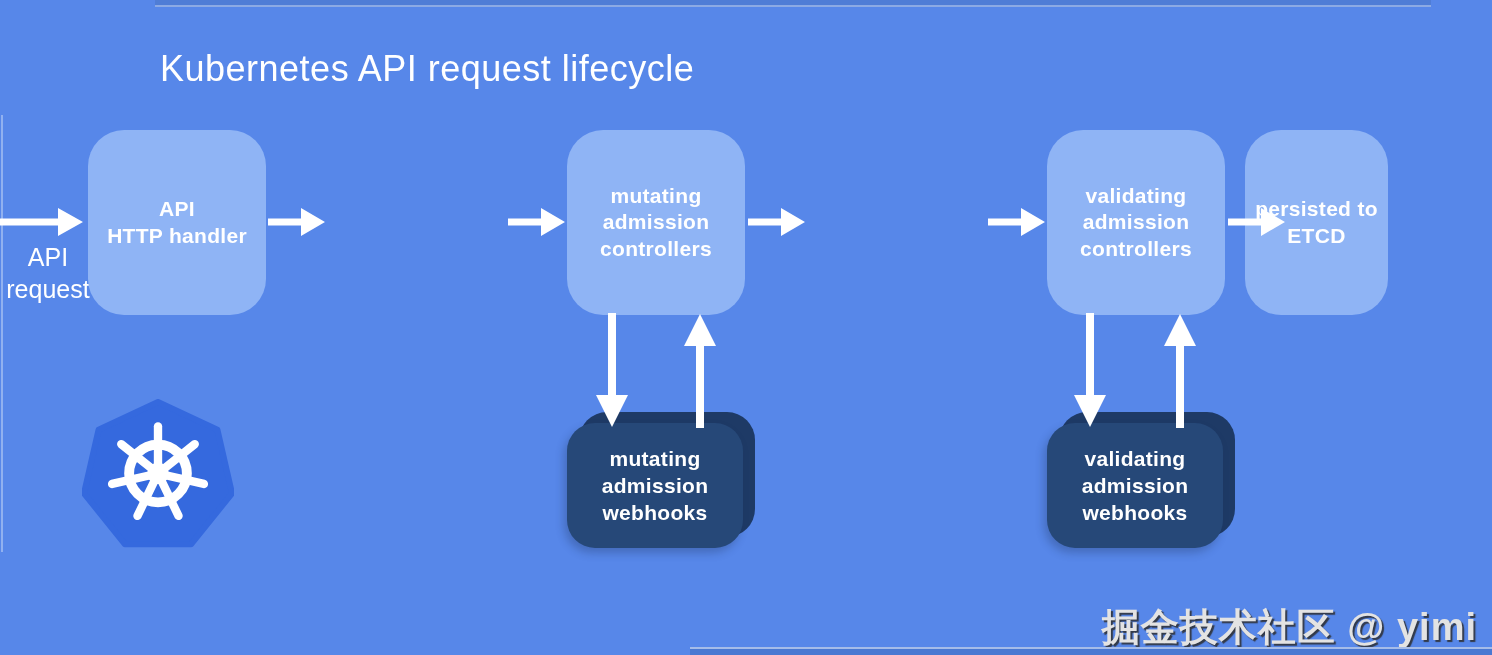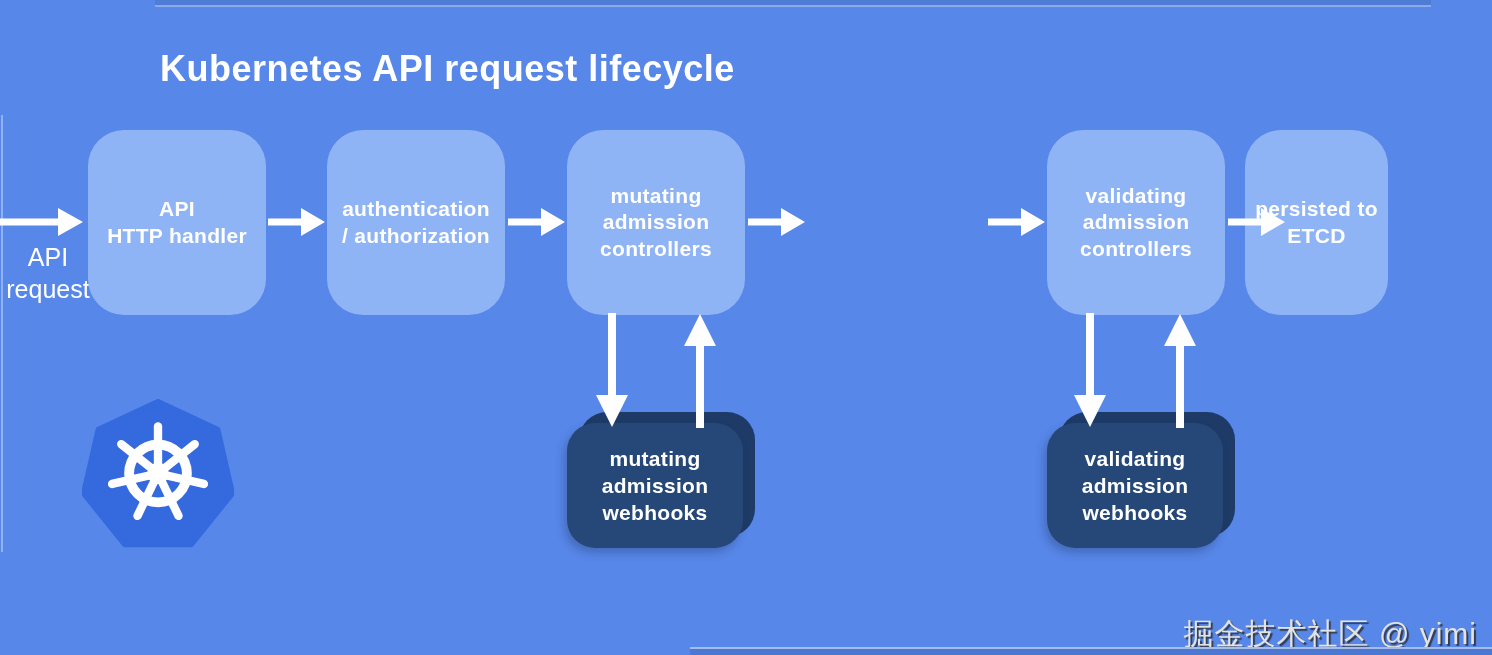--- a/index.html
+++ b/index.html
@@ -17,21 +17,21 @@
     position:absolute;left:690px;top:647px;width:802px;height:8px;
     background:#4A78D2;border-top:2px solid rgba(255,255,255,0.5);
   }
   .left-line{
     position:absolute;left:1px;top:115px;width:2px;height:437px;
     background:rgba(255,255,255,0.35);
   }
   
   .title{
     position:absolute;left:160px;top:48px;
-    font-size:36px;font-weight:700;color:#FFFFFF;letter-spacing:0.5px;
+    font-size:36px;font-weight:400;color:#FFFFFF;letter-spacing:0.5px;
   }
   
   .stage{
     position:absolute;top:130px;width:178px;height:185px;
     background:#8FB4F5;border-radius:36px;
     display:flex;align-items:center;justify-content:center;
   }
   .s1{left:88px}.s2{left:327px}.s3{left:567px}.s4{left:807px}.s5{left:1047px}.s6{left:1245px;width:143px}
   .stage-label{
     color:#FFFFFF;font-weight:bold;font-size:21px;line-height:1.24;
@@ -66,23 +66,22 @@
   .whm{left:567px}.whv{left:1047px}
   .webhook-label{
     color:#FFFFFF;font-weight:bold;font-size:21px;line-height:1.3;
     text-align:center;white-space:pre-line;letter-spacing:0.3px;
   }
   
   .k8s-logo{position:absolute;left:82px;top:399px;width:152px;height:155px;}
   
   .watermark{
     position:absolute;right:15px;top:602px;
-    color:#E3E3E3;font-size:30px;font-weight:normal;letter-spacing:1px;
+    color:#E3E3E3;font-size:38px;font-weight:bold;letter-spacing:1px;
     text-shadow:2px 2px 1px rgba(45,45,45,0.85);
-    margin-top:12px;
   }
 </style>
 </head>
 <body>
 
 <div id="canvas">
 
   <div class="top-strip"></div>
   <div class="left-line"></div>
 
@@ -92,24 +91,20 @@
     <svg width="84" height="40" viewBox="0 0 84 40">
         <path d="M0 16.5 H58 V6 L83 20 L58 34 V23.5 H0 Z" fill="#FFFFFF"></path>
       </svg>
   </div>
   <div class="api-request">API
 request</div>
 
   <div class="stage s1">
     <span class="stage-label">API
 HTTP handler</span>
-  </div>
-  <div class="stage s2">
-    <span class="stage-label">authentication
-/ authorization</span>
   </div>
   <div class="stage s3">
     <span class="stage-label">mutating
 admission
 controllers</span>
   </div>
   <div class="stage s5">
     <span class="stage-label">validating
 admission
 controllers</span>

